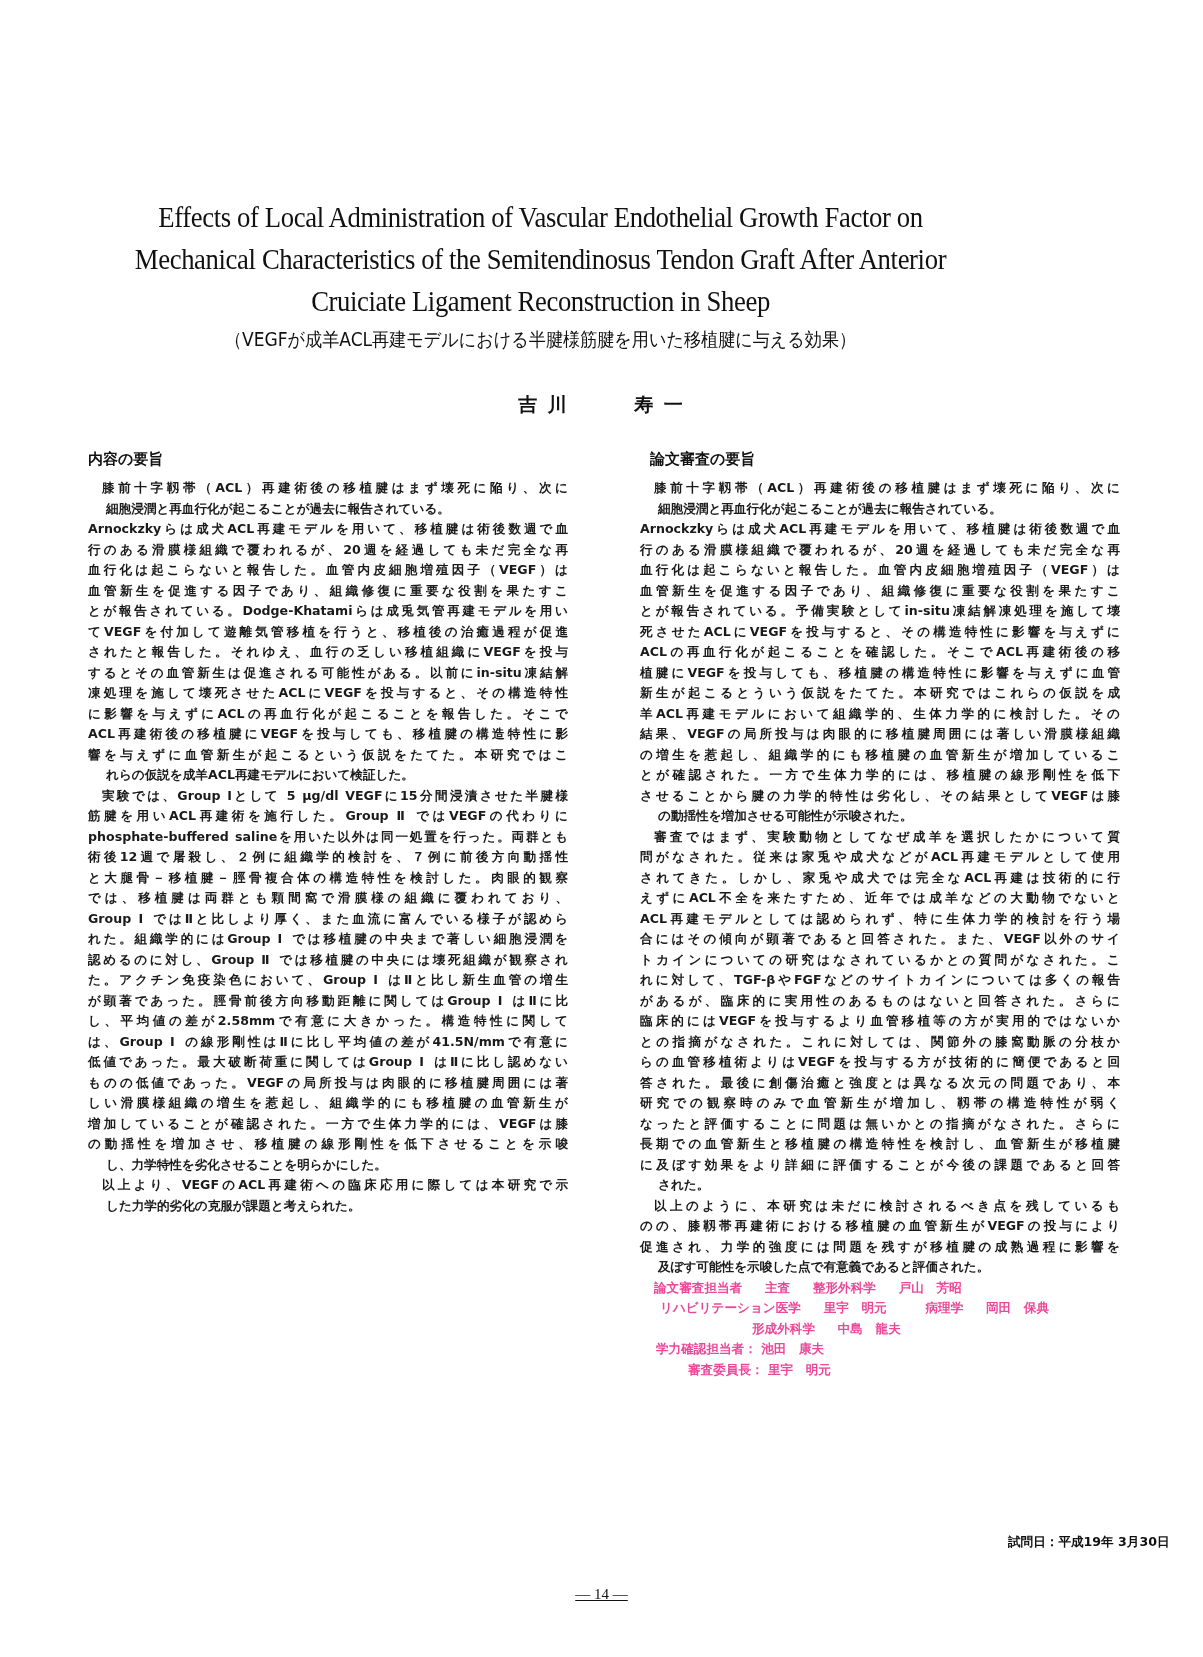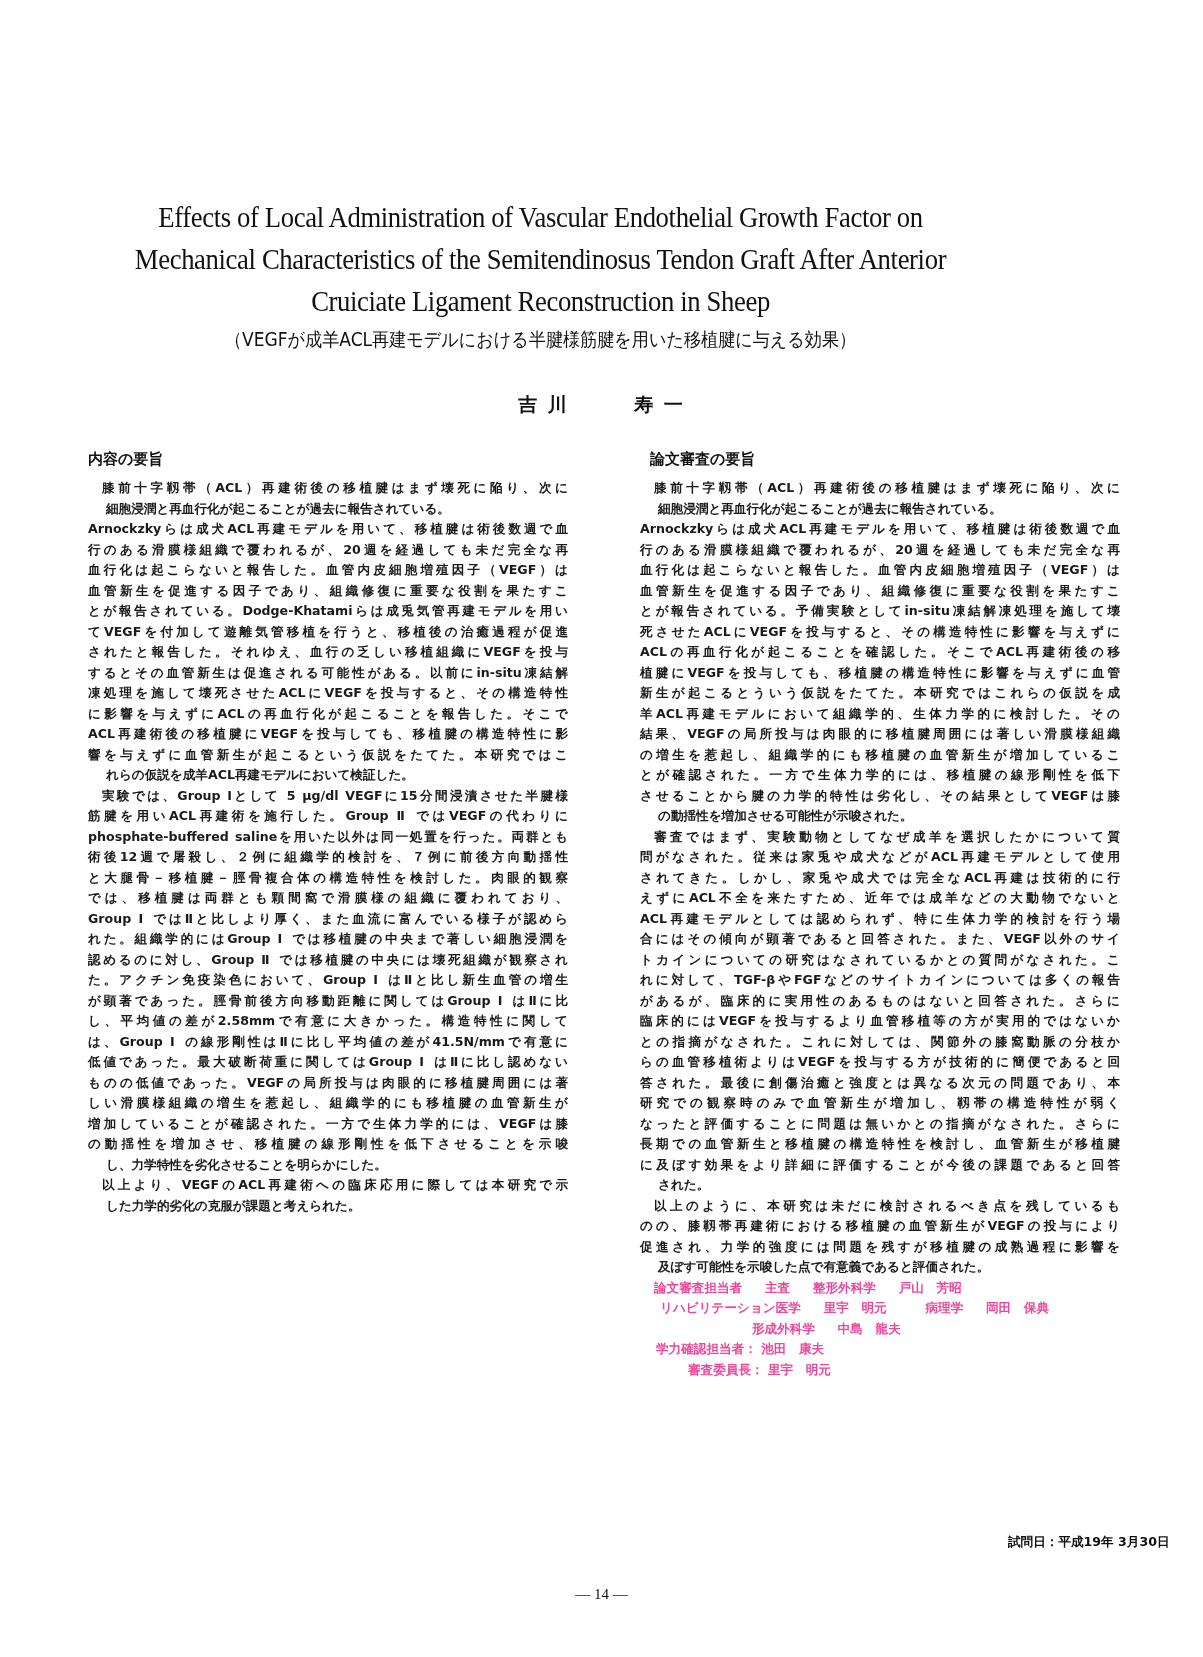--- a/index.html
+++ b/index.html
@@ -18,21 +18,21 @@
   .col-right .col-heading { padding-left: 10px; }
   .line { font-size: 12.6px; line-height: 20.5px; white-space: nowrap; font-weight: bold; color: #1a1a1a;
     text-align: justify; text-align-last: justify; height: 20.5px; }
   .line.last { text-align-last: left; margin-left: 18px; }
   .line.indent { padding-left: 14px; }
   .sig { font-size: 12.6px; line-height: 20.5px; white-space: nowrap; font-weight: bold; color: #ec4899; }
   .sig span { display: inline-block; }
   .exam-date { position: absolute; left: 984px; top: 1534px; font-family: "DejaVu Sans", sans-serif;
     font-weight: bold; font-size: 12.6px; margin-left: 24px; }
   .page-num { position: absolute; left: 0; width: 1203px; top: 1586px; text-align: center;
-    font-family: "Liberation Serif", serif; font-size: 15px; }
+    font-family: "Liberation Serif", serif; font-size: 15px; text-decoration: underline; }
 </style>
 </head>
 <body>
 
 <div class="title-block">
   <div class="title-line">Effects of Local Administration of Vascular Endothelial Growth Factor on</div>
   <div class="title-line">Mechanical Characteristics of the Semitendinosus Tendon Graft After Anterior</div>
   <div class="title-line">Cruiciate Ligament Reconstruction in Sheep</div>
   <div class="subtitle">（VEGFが成羊ACL再建モデルにおける半腱様筋腱を用いた移植腱に与える効果）</div>
 </div>

